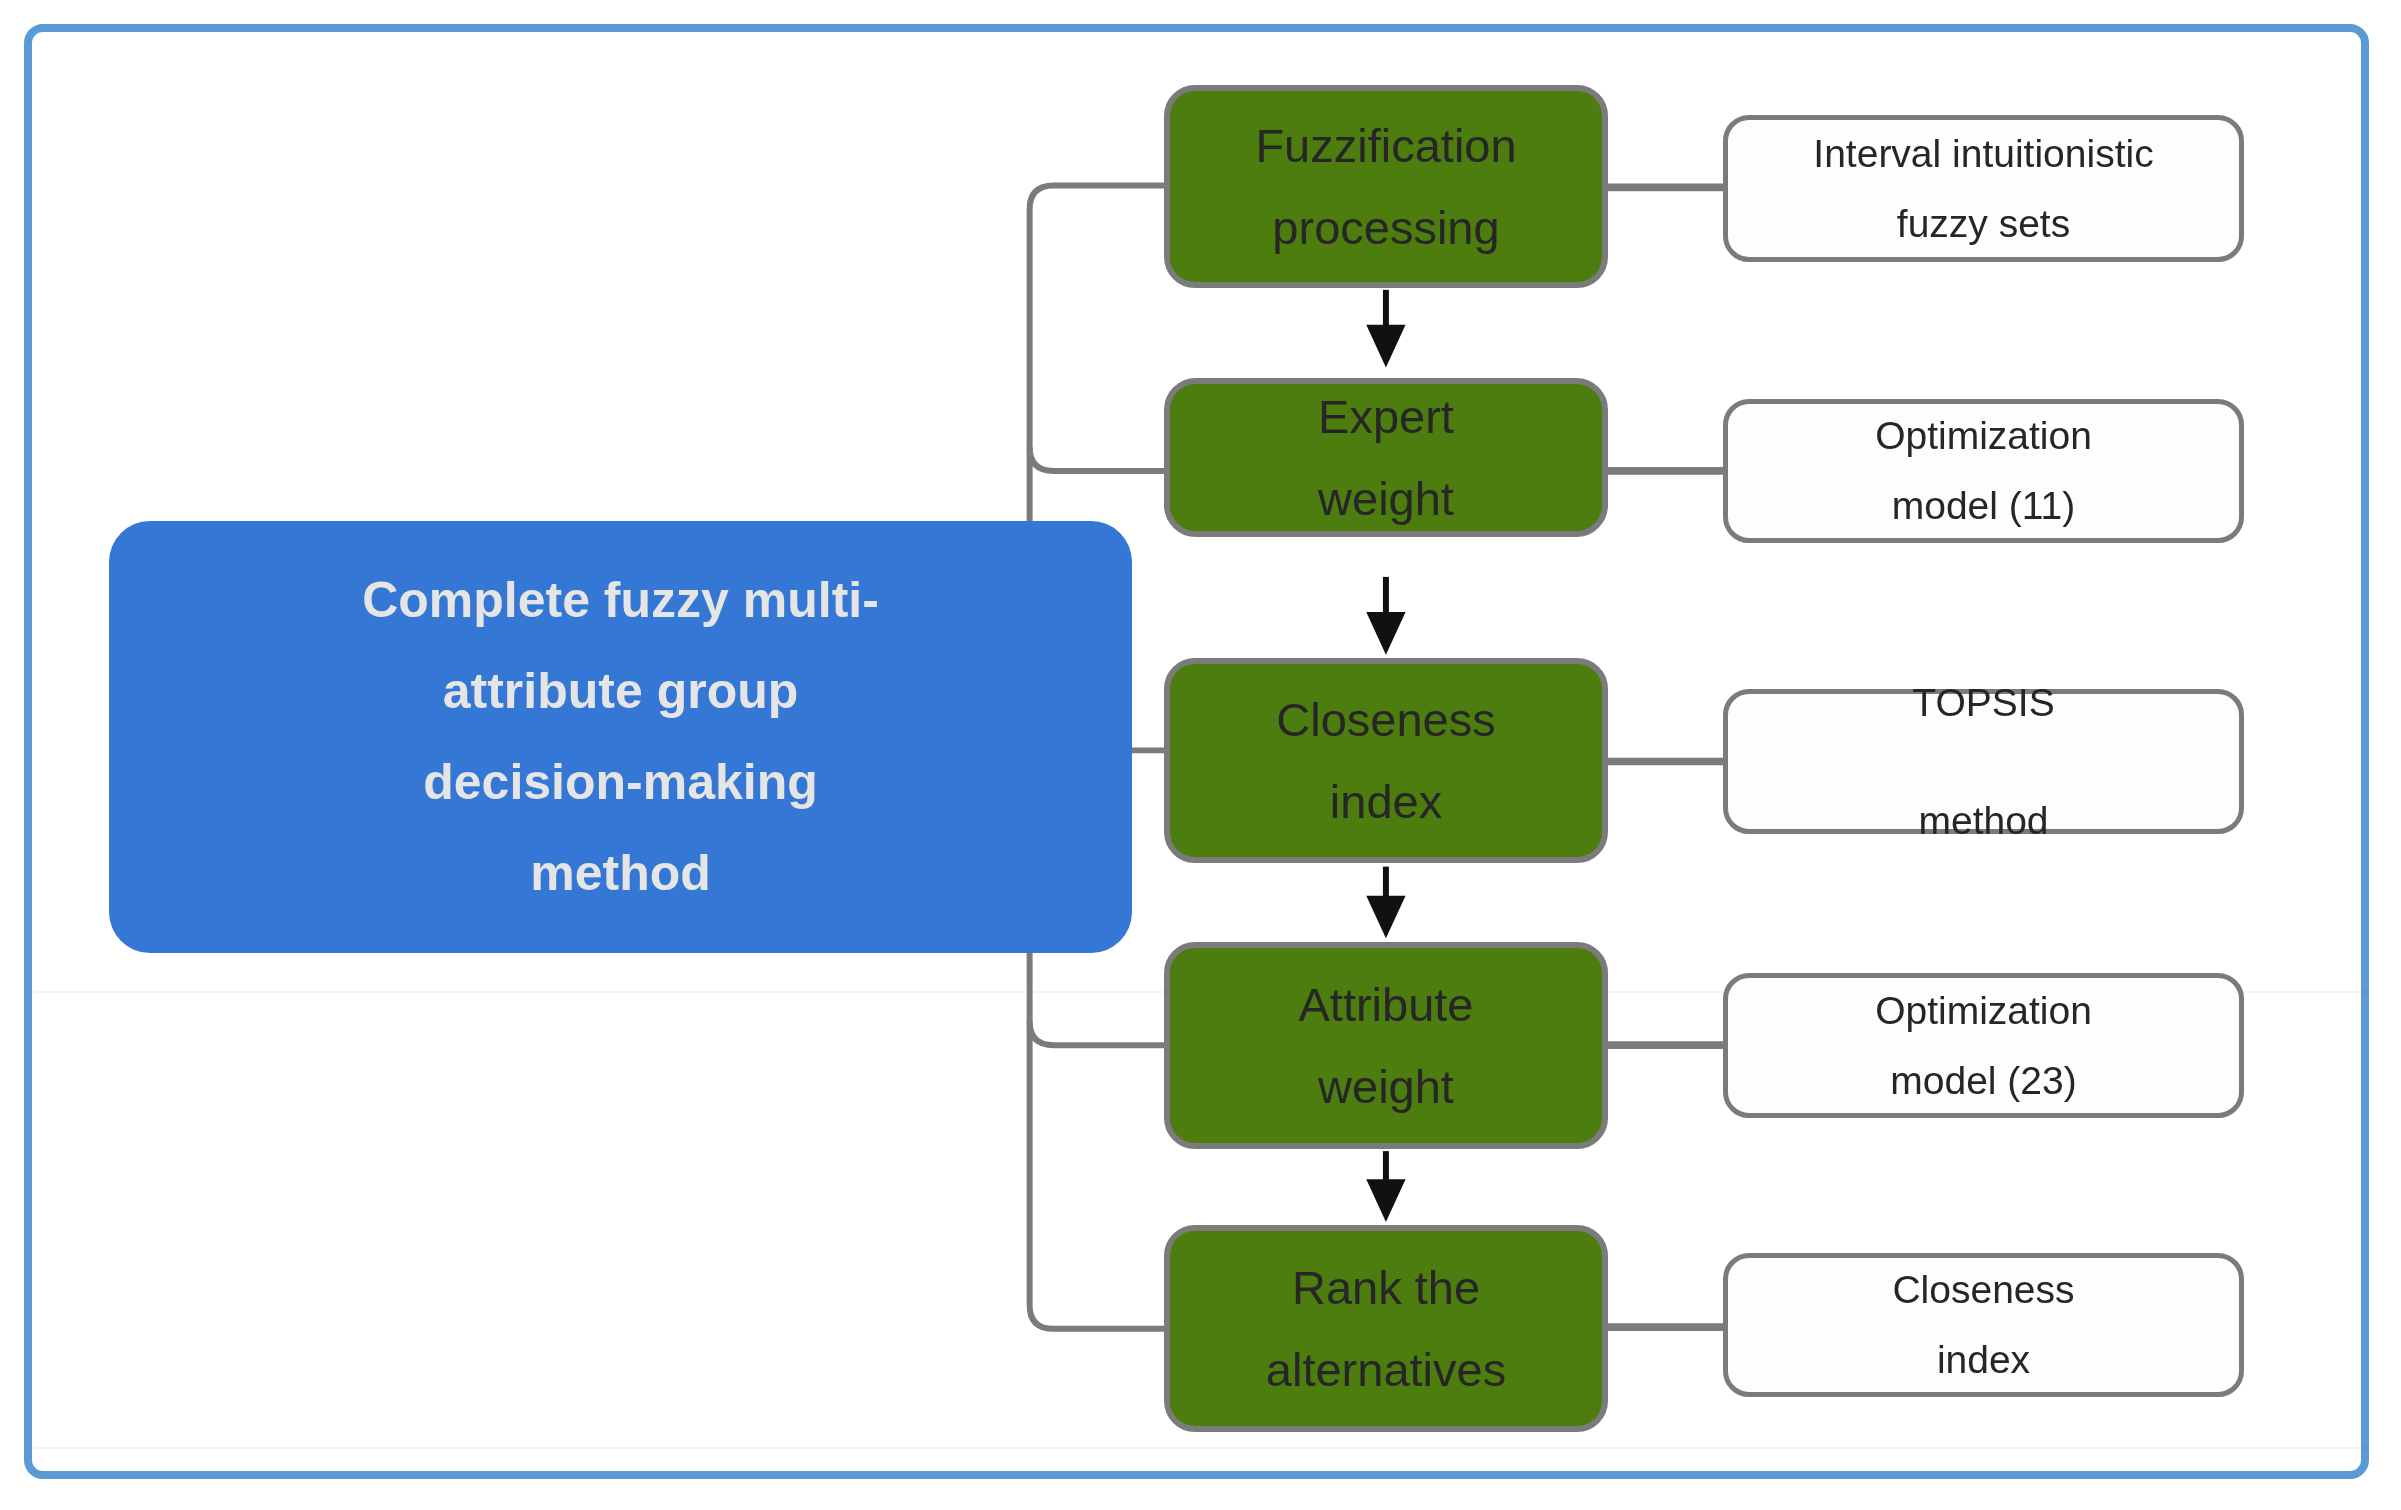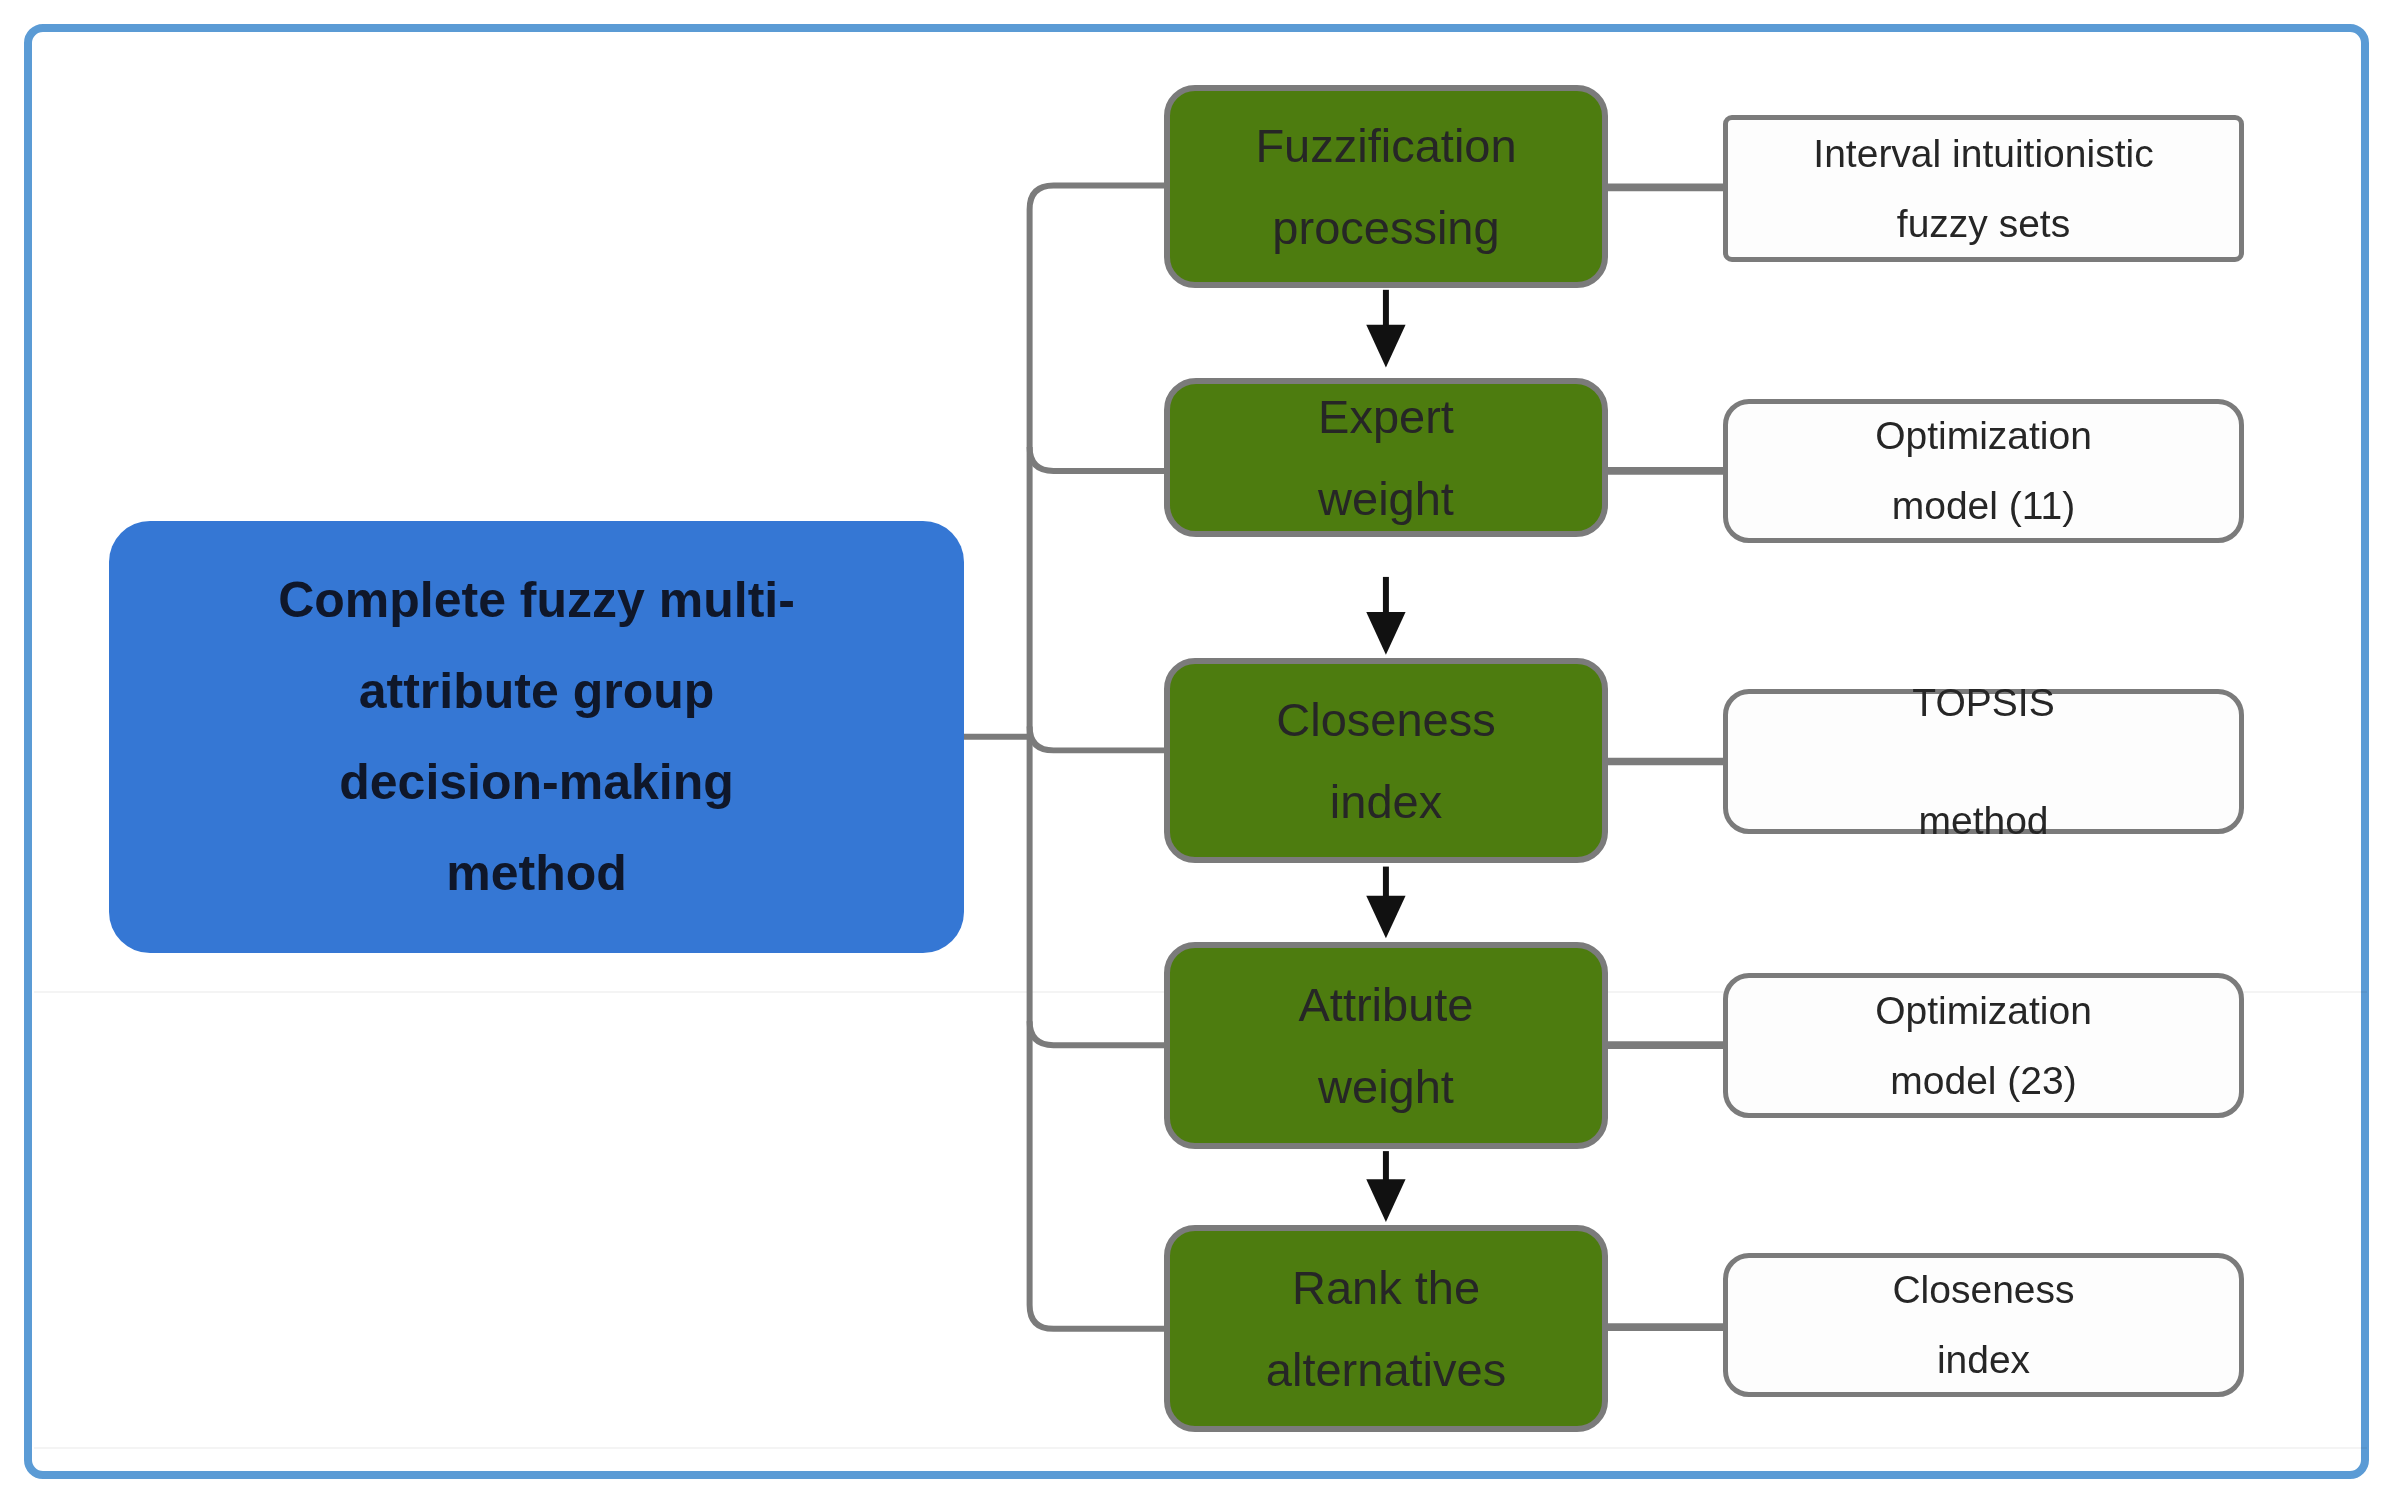--- a/index.html
+++ b/index.html
@@ -13,37 +13,37 @@
   }
   .seam{position:absolute;left:34px;width:2333px;height:1.7px;background:rgba(0,0,0,0.045);}
   .seam.s1{top:991px;}
   .seam.s2{top:1447px;}
   svg.wires{position:absolute;left:0;top:0;z-index:1;}
   .node{
     position:absolute;box-sizing:border-box;display:flex;flex-direction:column;
     justify-content:center;align-items:center;text-align:center;z-index:2;
   }
   .root{
-    left:109px;top:521px;width:855px;height:432px;background:#3577d4;
-    border-radius:41px;color:#0f172a;font-weight:700;font-size:50px;line-height:91px;
+    left:109px;top:521px;width:1023px;height:432px;background:#3577d4;
+    border-radius:41px;color:#e5e5e5;font-weight:700;font-size:50px;line-height:91px;
   }
   .step{
     left:1164px;width:444px;background:#4d7c0f;border:6px solid #7b7b7b;border-radius:31px;
     color:#262626;font-size:47px;line-height:82px;
   }
   .step.r1{top:85px;height:203px;}
   .step.r2{top:378px;height:159px;border-radius:32px;}
   .step.r3{top:658px;height:205px;}
   .step.r4{top:942px;height:207px;}
   .step.r5{top:1225px;height:207px;}
   .note{
     left:1723px;width:521px;background:#fdfdfd;border:5.1px solid #7b7b7b;border-radius:26px;
     color:#262626;font-size:39px;line-height:70px;
   }
-  .note.r1{top:115px;height:147px;border-radius:9px;}
+  .note.r1{top:115px;height:147px;}
   .note.r2{top:399px;height:144px;}
   .note.r3{top:689px;height:145px;gap:48px;}
   .note.r4{top:973px;height:145px;}
   .note.r5{top:1253px;height:144px;}
   .line{display:block;}
 </style>
 </head>
 <body>
 
 <div class="canvas">

